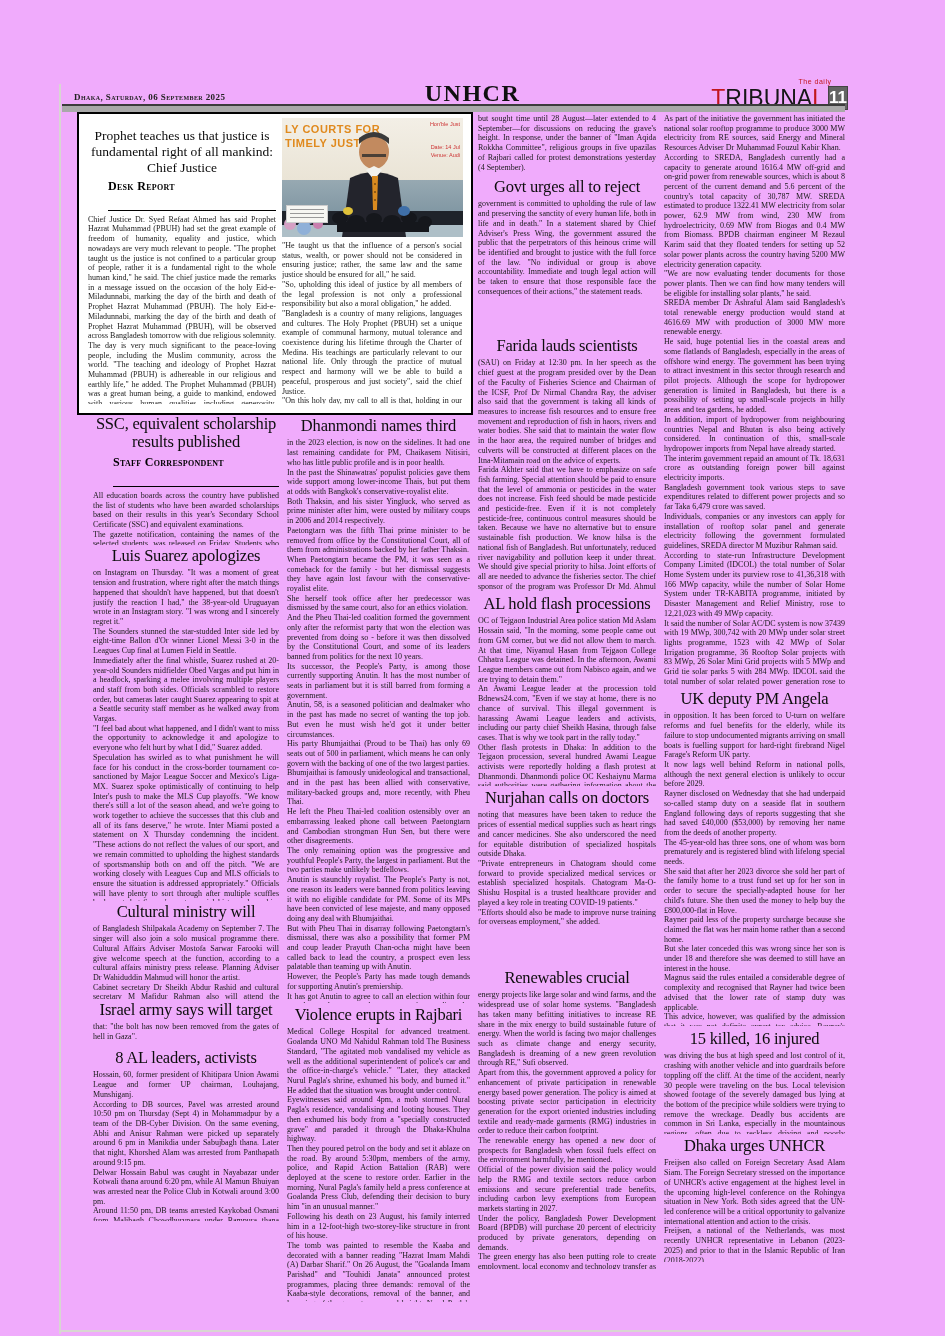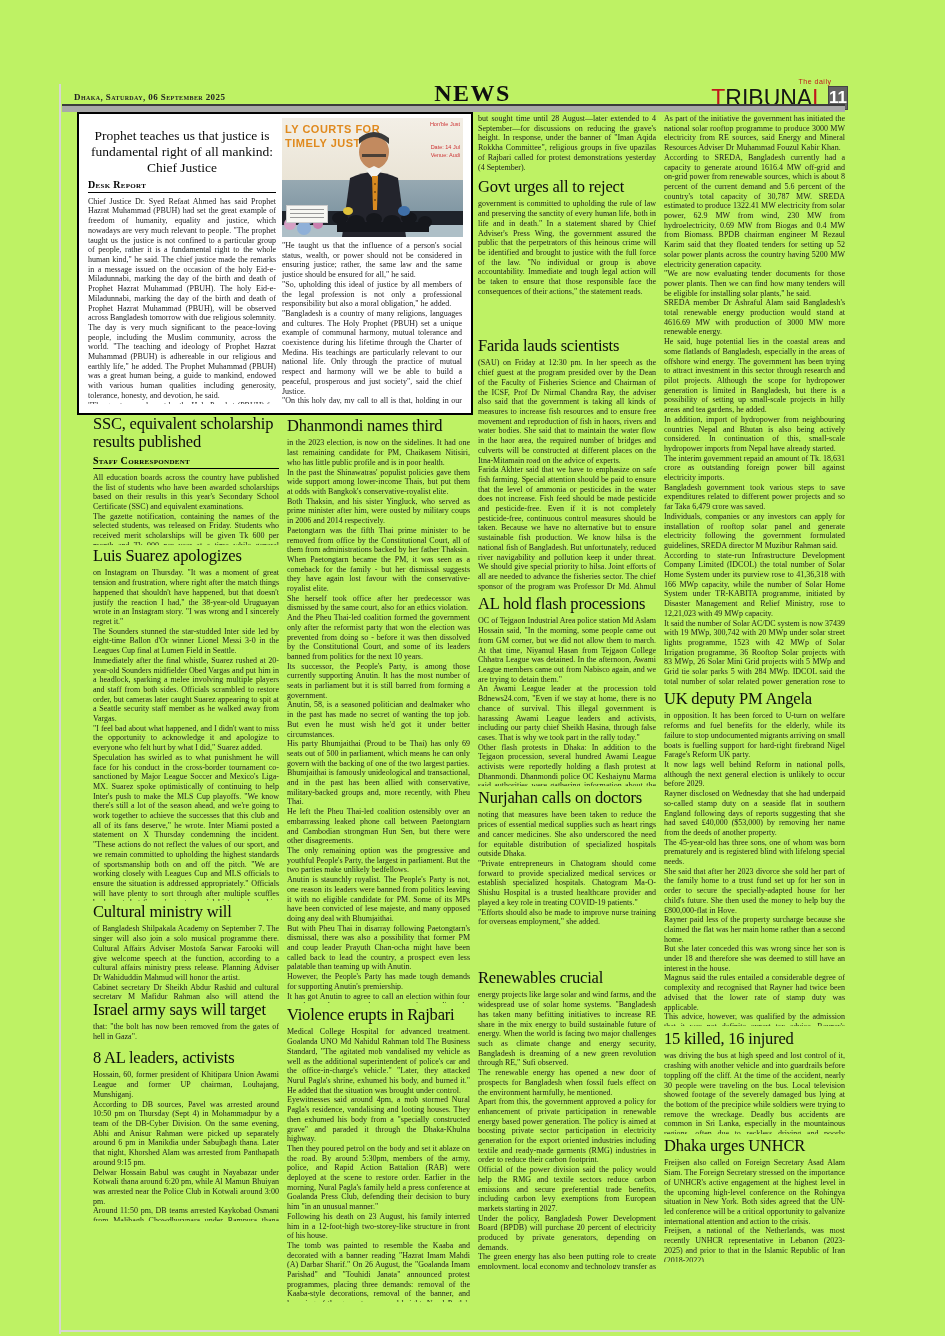--- a/index.html
+++ b/index.html
@@ -1,16 +1,16 @@
 <!DOCTYPE html>
 <html><head>
 <meta charset="utf-8">
 <style>
   html,body{margin:0;padding:0;background:#ffffff;}
-  #page{position:relative;width:945px;height:1336px;background:#bef264;overflow:hidden;
+  #page{position:relative;width:945px;height:1336px;background:#f0abfc;overflow:hidden;
         font-family:"Liberation Serif", serif;color:#111;}
   .edge{position:absolute;background:#d8d6d2;}
   
   #dateline{position:absolute;left:74px;top:92px;font-size:9px;font-weight:bold;
             font-variant:small-caps;letter-spacing:.4px;color:#222;}
   #news-title{position:absolute;left:0;top:80px;width:945px;text-align:center;
               font-size:24px;font-weight:bold;letter-spacing:1.5px;color:#101010;}
   #masthead{position:absolute;left:748px;top:78px;width:100px;text-align:center;}
   #the-daily{font-family:"Liberation Sans",sans-serif;color:#c1161c;font-size:7px;
              letter-spacing:.5px;margin-left:34px;}
@@ -19,23 +19,23 @@
              letter-spacing:0px;line-height:22px;}
   .logo-red{color:#c1161c;} .logo-dark{color:#161616;}
   #page-num{display:inline-block;margin-left:3px;background:#636363;color:#fff;
             font-family:"Liberation Sans",sans-serif;font-weight:bold;font-size:17px;
             line-height:22px;width:26px;text-align:center;border:1px solid #444;}
   #head-rule{position:absolute;left:62px;top:104px;width:783px;height:6px;
              border-top:2px solid #3c3c3c;background:#a9a9a9;}
   
   .article{position:absolute;overflow:hidden;}
   .article h2{margin:0 0 3px 0;font-weight:400;font-size:16.5px;line-height:1.12;
-              text-align:left;letter-spacing:-.2px;color:#0d0d0d;}
-  .byline{font-size:10px;font-weight:bold;font-variant:small-caps;letter-spacing:.3px;
-          padding-bottom:2px;border-bottom:1.6px solid #000;margin-bottom:4px;color:#000;}
+              text-align:center;letter-spacing:-.2px;color:#0d0d0d;}
+  .byline{font-size:12px;font-weight:bold;font-variant:small-caps;letter-spacing:.3px;
+          padding-bottom:16px;border-bottom:1.6px solid #000;margin-bottom:4px;color:#000;margin-left:20px;}
   .body{font-size:8px;line-height:9.7px;text-align:justify;color:#1a1a1a;}
   .body p{margin:0;}
   
   #lead-box{position:absolute;left:77px;top:112px;width:392px;height:299px;
             border:2px solid #000;background:#fff;}
   #lead-left{position:absolute;left:9px;top:5px;width:188px;height:285px;overflow:hidden;}
   #lead-headline{font-size:13.5px;line-height:1.18;font-weight:400;text-align:center;
                  margin:9px 0 3px 0;color:#0b0b0b;}
   #lead-right-text{position:absolute;left:203px;top:127px;width:180px;height:163px;overflow:hidden;}
   
@@ -51,21 +51,21 @@
 </style>
 </head>
 <body>
 
 <div id="page">
 
   <div class="edge" style="left:59px;top:84px;width:2px;height:1250px;"></div>
   <div class="edge" style="left:60px;top:1330px;width:800px;height:2px;"></div>
 
   <div id="dateline">Dhaka, Saturday, 06 September 2025</div>
-  <div id="news-title">NEWS</div>
+  <div id="news-title">UNHCR</div>
   <div id="masthead">
     <div id="the-daily">The daily</div>
     <div id="logo-line">
       <span class="logo-word"><span class="logo-red">T</span><span class="logo-dark">RIBUNA</span><span class="logo-red">L</span></span>
       <span id="page-num">11</span>
     </div>
   </div>
   <div id="head-rule"></div>
 
   <div id="lead-box" class="article">
@@ -247,22 +247,22 @@
         <p>"Private entrepreneurs in Chatogram should come forward to provide specialized medical services or establish specialized hospitals. Chatogram Ma-O-Shishu Hospital is a trusted healthcare provider and played a key role in treating COVID-19 patients."</p>
         <p>"Efforts should also be made to improve nurse training for overseas employment," she added.</p>
         <p>The event was attended by Dr. Md. Manjurul Islam, Joint Secretary of the Ministry of Health and Family Welfare and Private Secretary to the Adviser, Dr. Sheikh Fazle Rabbi, Chattogram Divisional Director of Health, Dr. Jahangir Alam, Civil Surgeon, along with doctors from various government and private hospitals.</p>
       </div>
   </div>
 
   <div class="article" style="left:478px;top:957px;width:178px;height:300px;margin-top:12px;">
     <h2>Renewables crucial</h2>
     <div class="body">
         <p>energy projects like large solar and wind farms, and the widespread use of solar home systems. "Bangladesh has taken many befitting initiatives to increase RE share in the mix energy to build sustainable future of energy. When the world is facing two major challenges such as climate change and energy security, Bangladesh is dreaming of a new green revolution through RE," Sufi observed.</p>
+        <p>Apart from this, the government approved a policy for enhancement of private participation in renewable energy based power generation. The policy is aimed at boosting private sector participation in electricity generation for the export oriented industries including textile and ready-made garments (RMG) industries in order to reduce their carbon footprint.</p>
         <p>The renewable energy has opened a new door of prospects for Bangladesh when fossil fuels effect on the environment harmfully, he mentioned.</p>
-        <p>Apart from this, the government approved a policy for enhancement of private participation in renewable energy based power generation. The policy is aimed at boosting private sector participation in electricity generation for the export oriented industries including textile and ready-made garments (RMG) industries in order to reduce their carbon footprint.</p>
         <p>Official of the power division said the policy would help the RMG and textile sectors reduce carbon emissions and secure preferential trade benefits, including carbon levy exemptions from European markets starting in 2027.</p>
         <p>Under the policy, Bangladesh Power Development Board (BPDB) will purchase 20 percent of electricity produced by private generators, depending on demands.</p>
         <p>The green energy has also been putting role to create employment, local economy and technology transfer as well.</p>
       </div>
   </div>
 
   <div class="article" style="left:664px;top:114px;width:181px;height:572px;">
     <div class="body">
         <p>As part of the initiative the government has initiated the national solar rooftop programme to produce 3000 MW electricity from RE sources, said Energy and Mineral Resources Adviser Dr Muhammad Fouzul Kabir Khan.</p>
         <p>According to SREDA, Bangladesh currently had a capacity to generate around 1616.4 MW off-grid and on-grid power from renewable sources, which is about 8 percent of the current demand and 5.6 percent of the country's total capacity of 30,787 MW. SREDA estimated to produce 1322.41 MW electricity from solar power, 62.9 MW from wind, 230 MW from hydroelectricity, 0.69 MW from Biogas and 0.4 MW from Biomass. BPDB chairman engineer M Rezaul Karim said that they floated tenders for setting up 52 solar power plants across the country having 5200 MW electricity generation capacity.</p>

